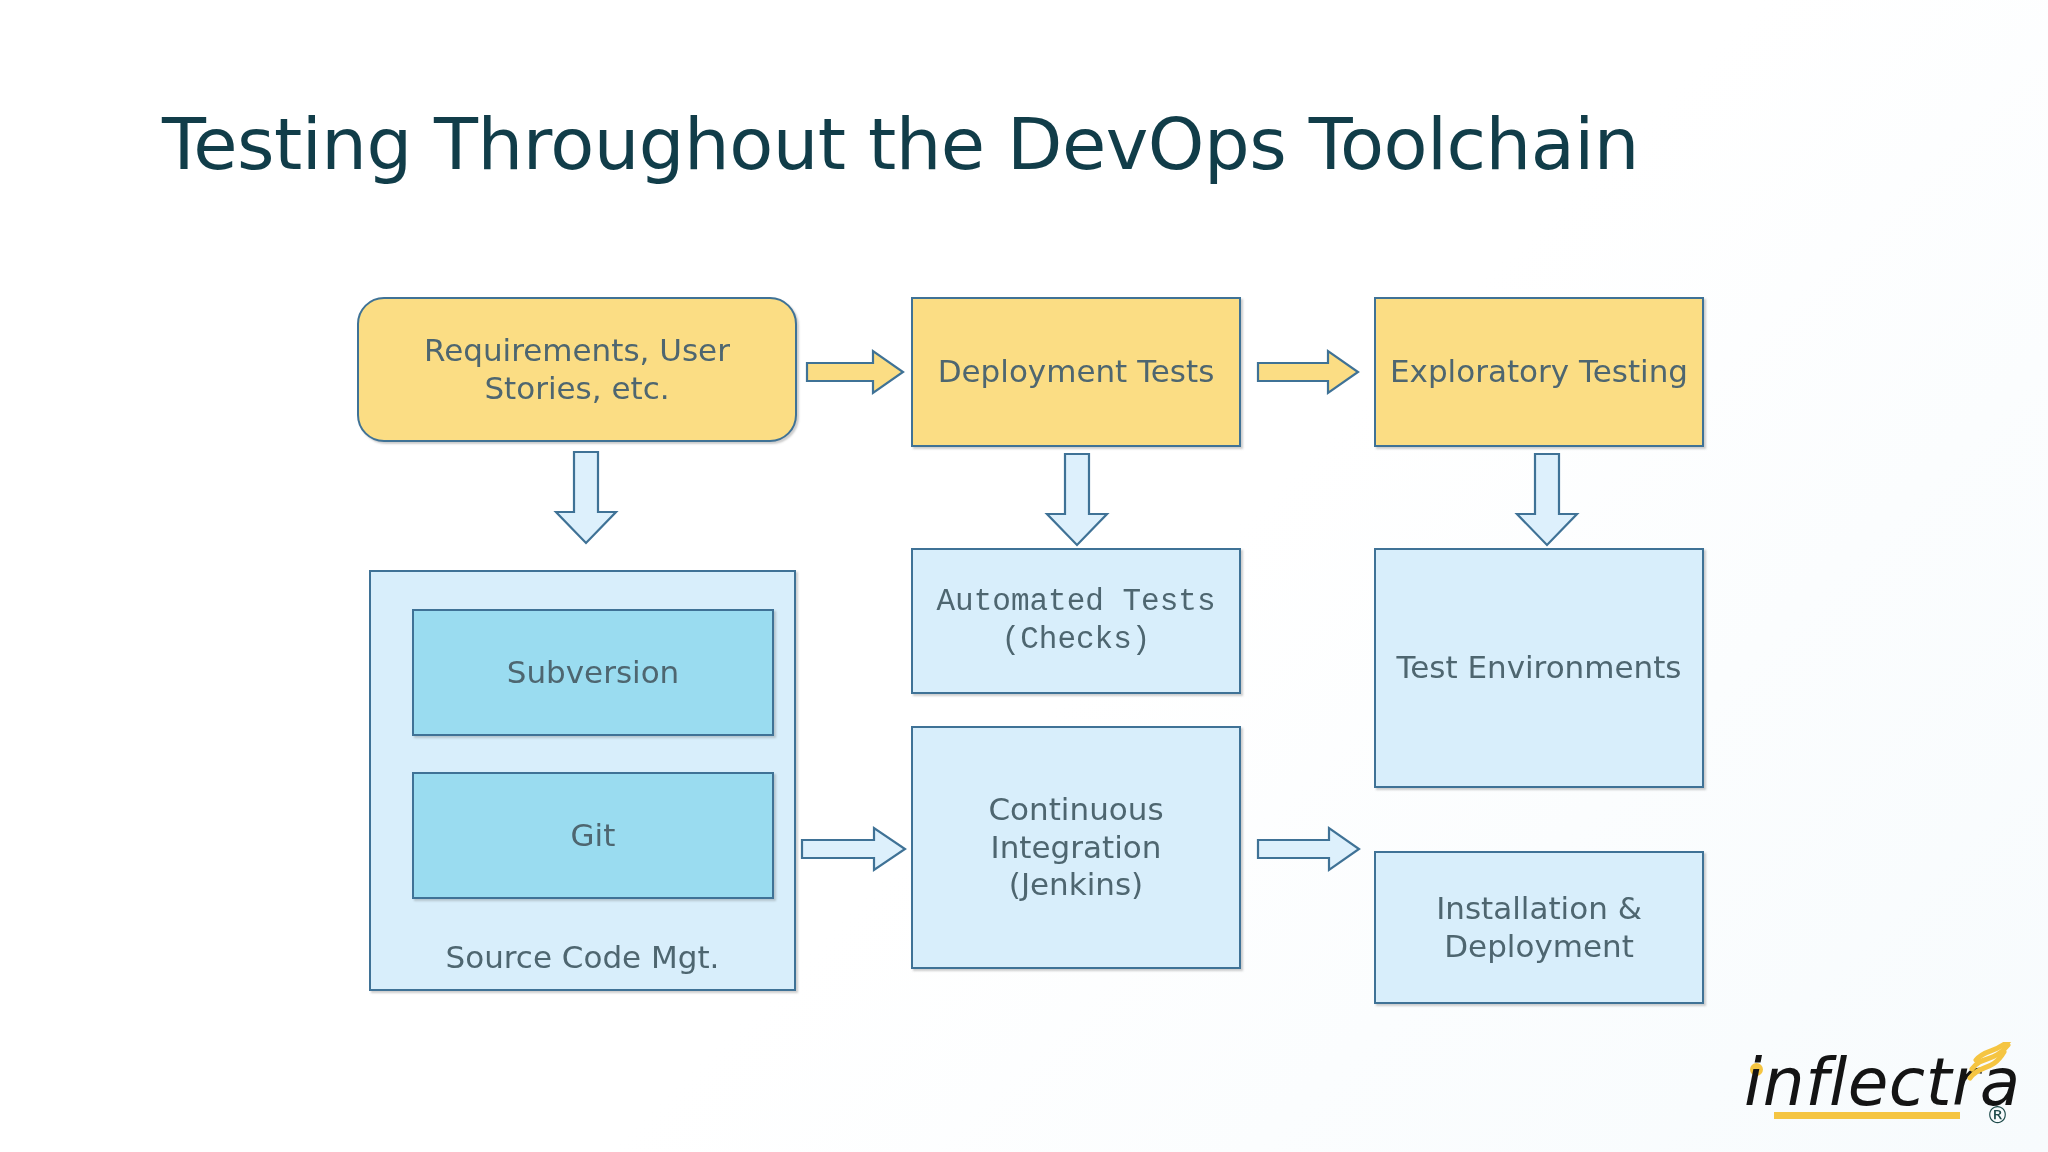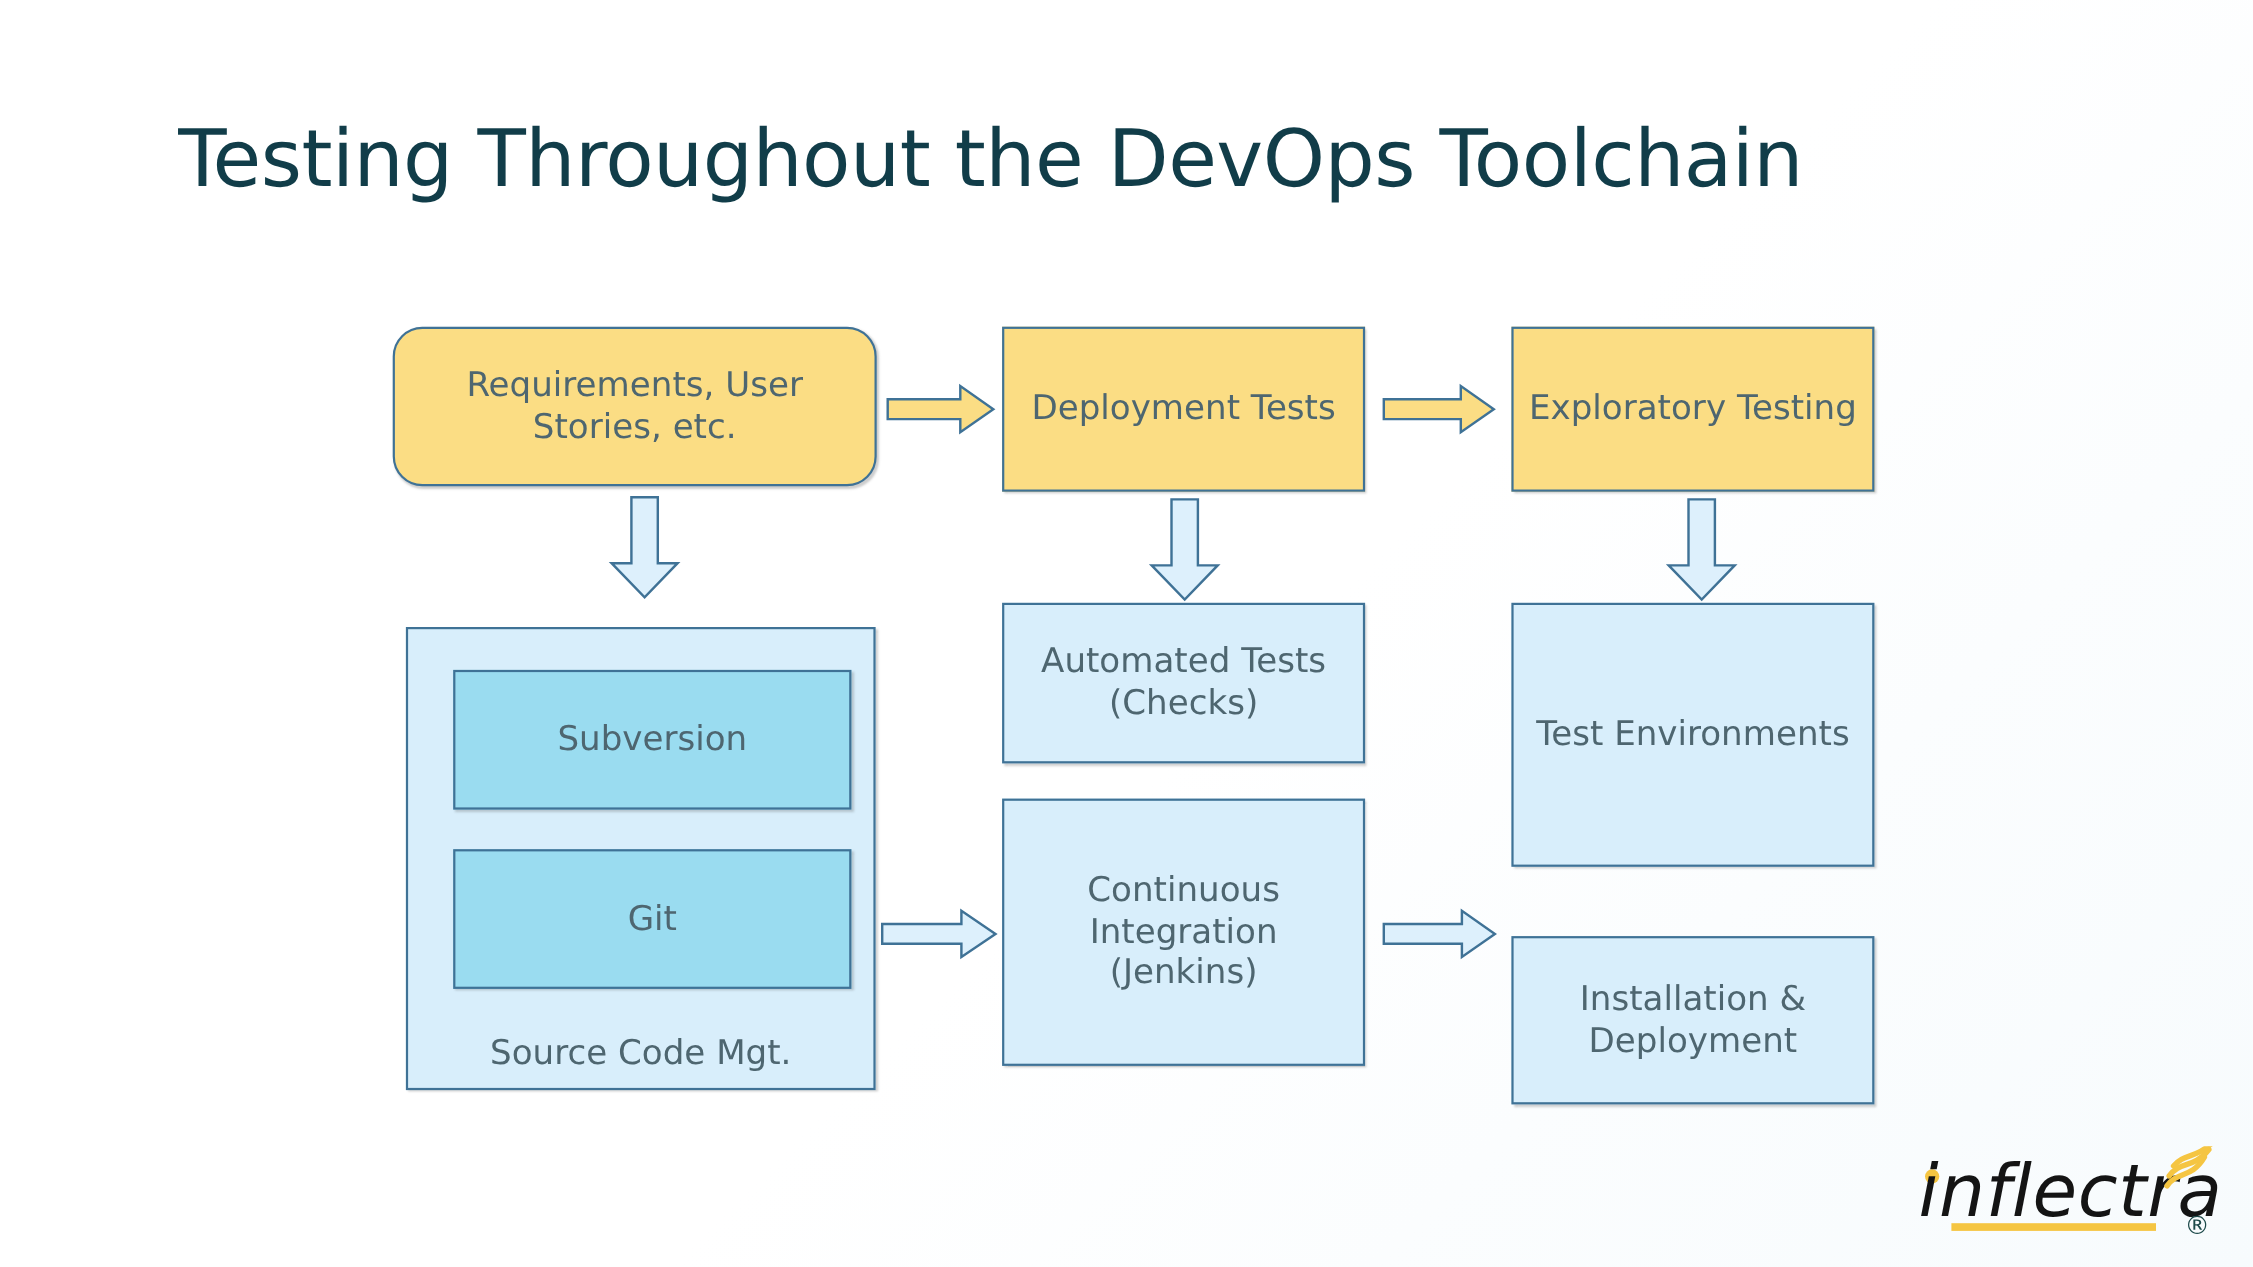--- a/index.html
+++ b/index.html
@@ -212,21 +212,21 @@
       <span>Subversion</span>
     </div>
 
     <div class="node node-blue-deep" style="left:41px; top:200px; width:362px; height:127px;">
       <span>Git</span>
     </div>
 
     <div class="group-caption">Source Code Mgt.</div>
   </div>
 
-  <div class="node node-blue" style="left:911px; top:548px; width:330px; height:146px;">
+  <div class="node node-blue" style="left:911px; top:548px; width:330px; height:146px;font-family:Liberation Mono, monospace;">
     <span>Automated Tests (Checks)</span>
   </div>
 
   <div class="node node-blue" style="left:911px; top:726px; width:330px; height:243px;">
     <span>Continuous Integration (Jenkins)</span>
   </div>
 
   <div class="node node-blue" style="left:1374px; top:548px; width:330px; height:240px;">
     <span>Test Environments</span>
   </div>

